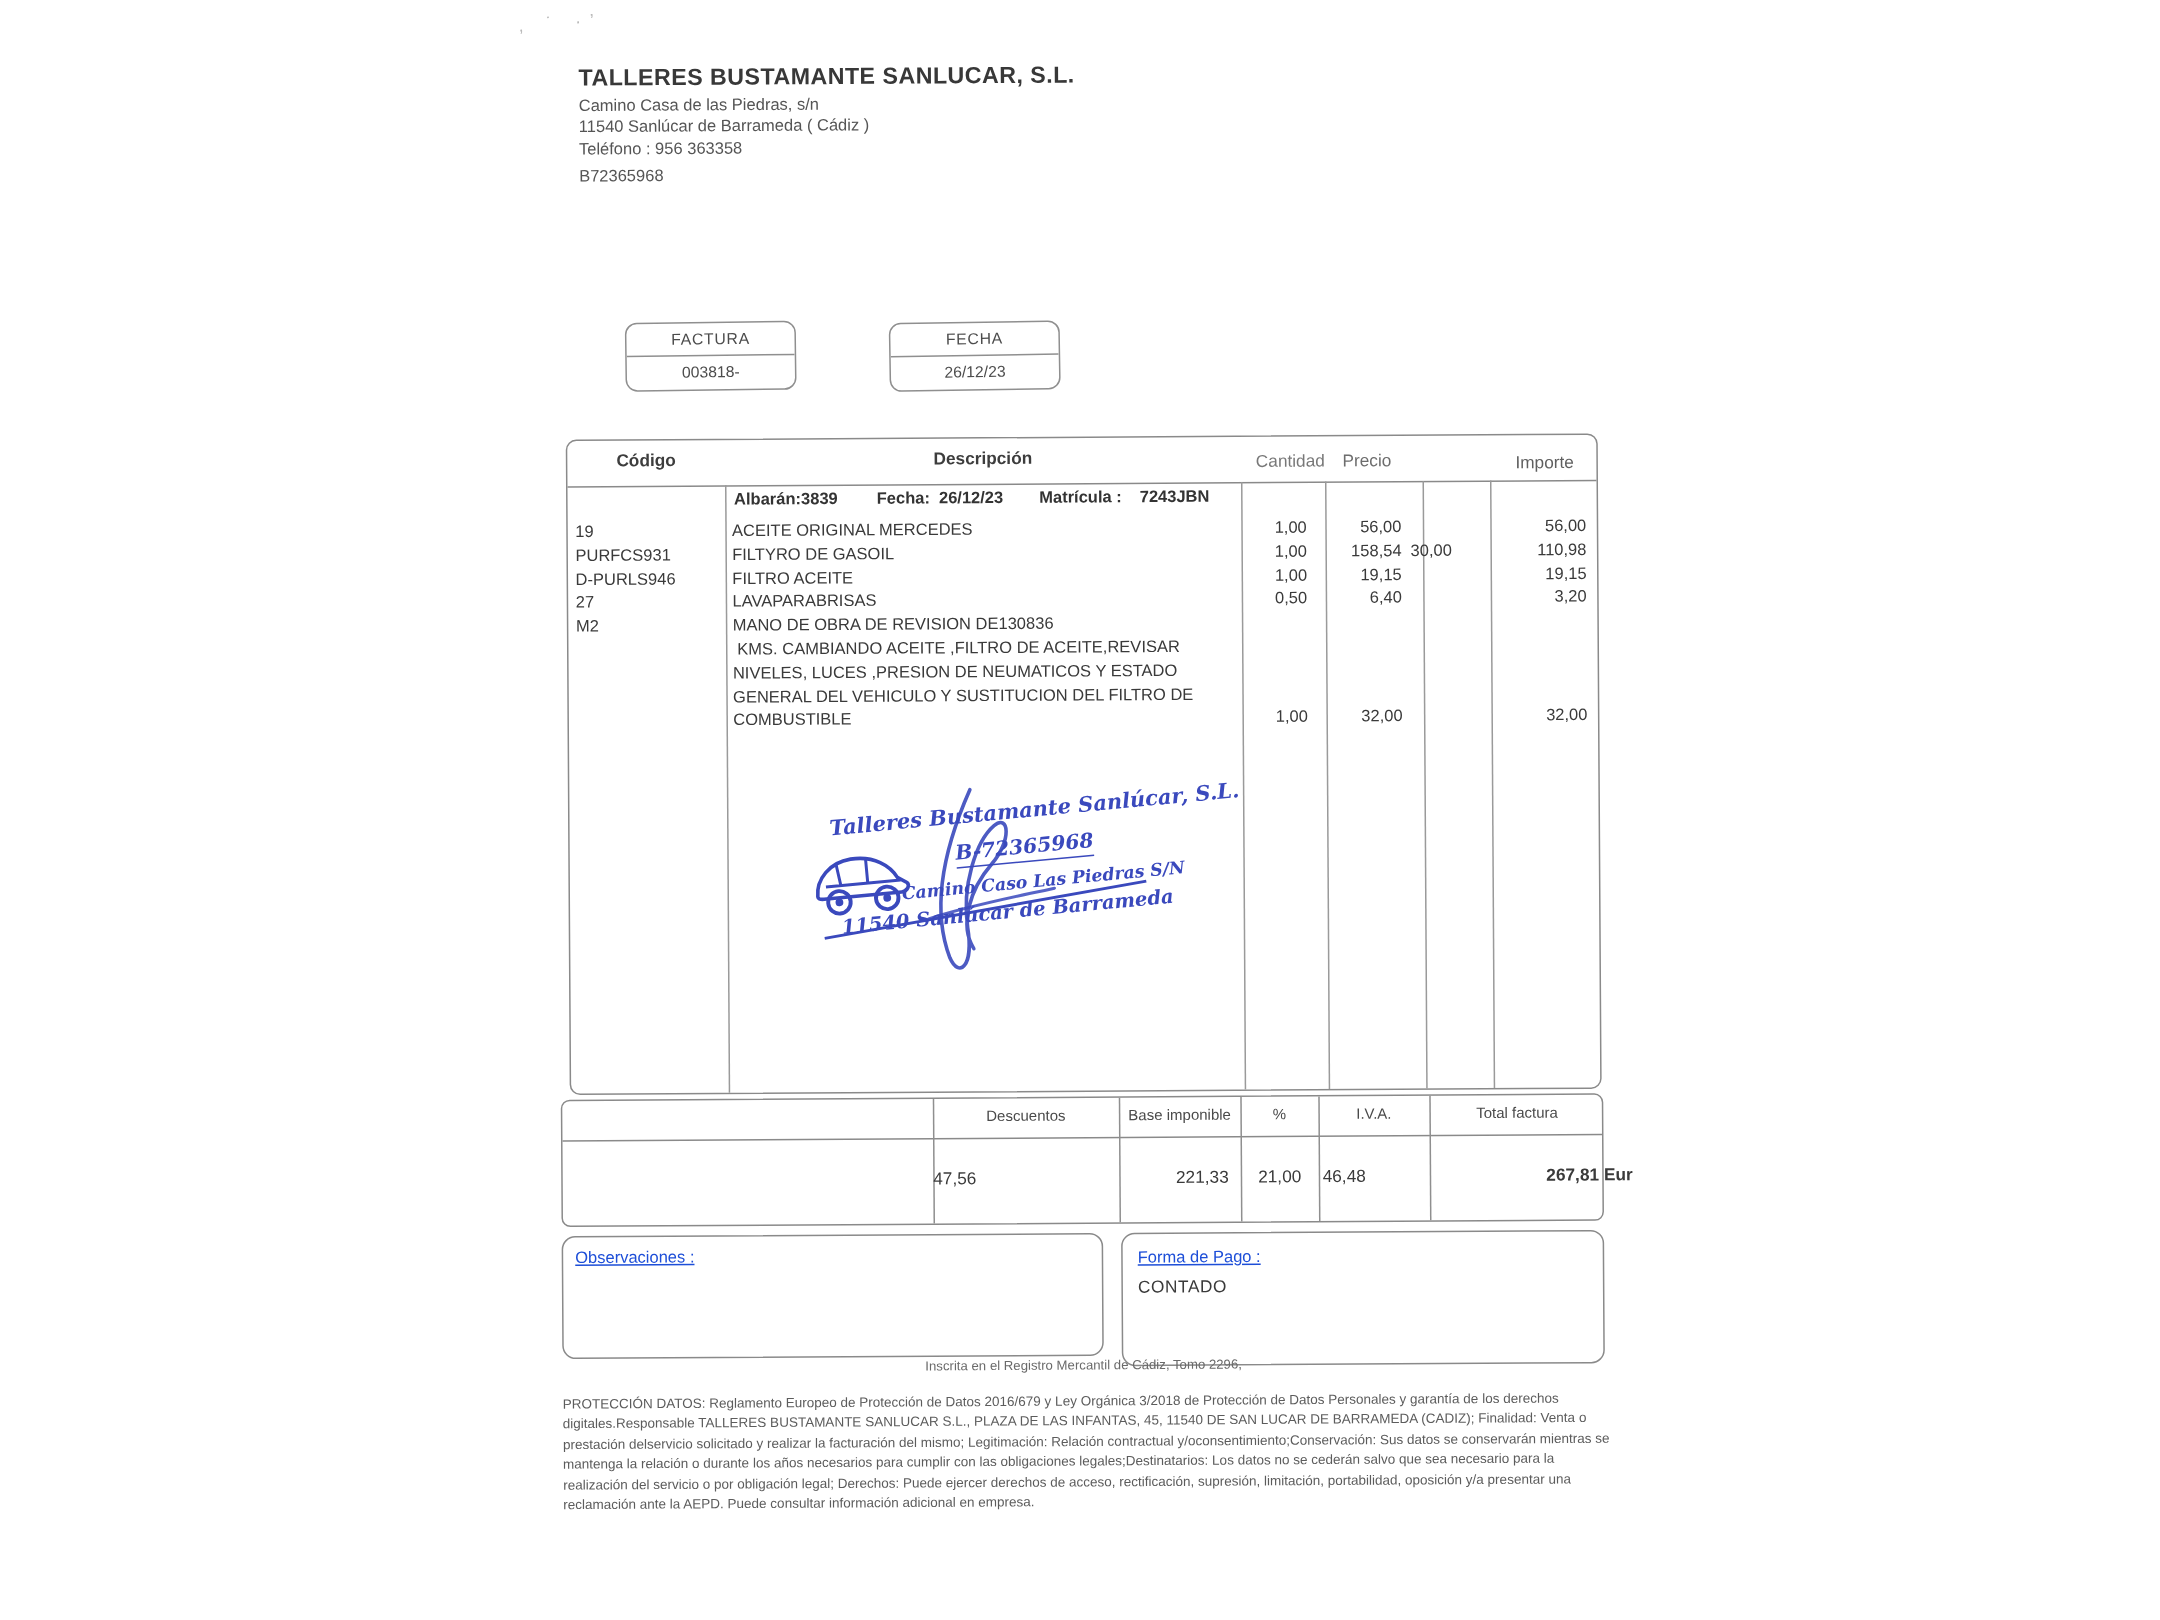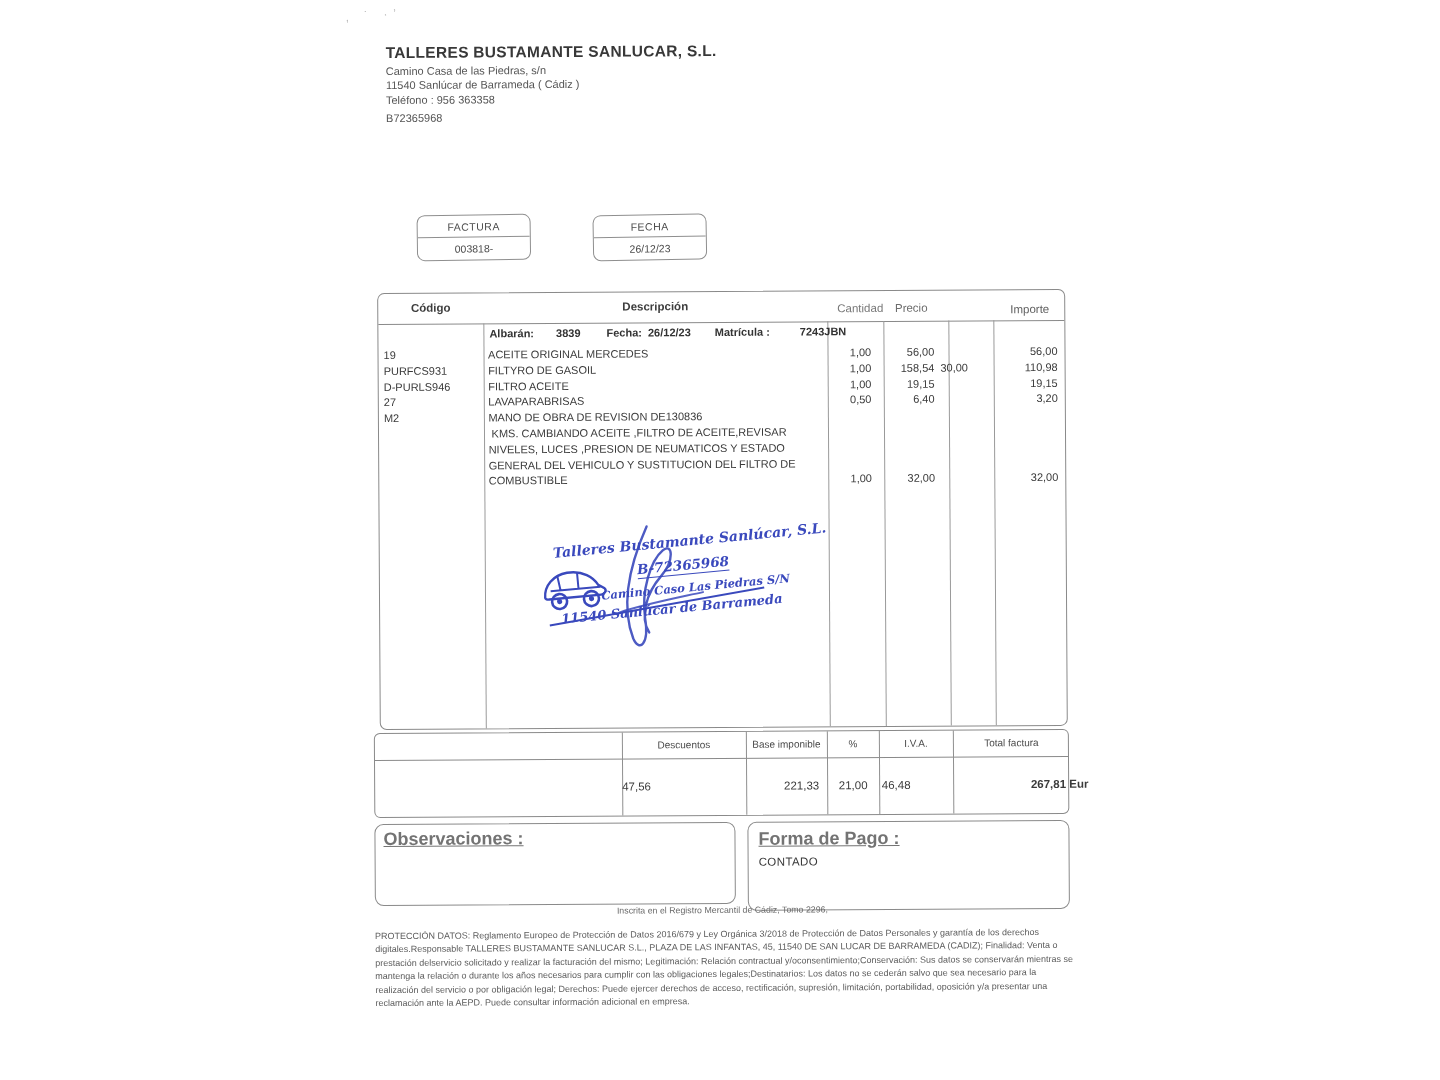--- a/index.html
+++ b/index.html
@@ -31,21 +31,21 @@
   .vl-1 { left:105px; } .vl-2 { left:449px; } .vl-3 { left:505px; } .vl-4 { left:570px; } .vl-5 { left:615px; }
   .items .h { position:absolute; font-size:11.5px; }
   .h-cod  { left:0;   width:105px; top:8px;  text-align:center; font-weight:bold; color:#3d3d3d; }
   .h-desc { left:105px; width:344px; top:8px; text-align:center; font-weight:bold; color:#3d3d3d; }
   .h-cant { left:449px; width:66px; top:11px; text-align:center; color:#787878; }
   .h-prec { left:505px; width:56px; top:11px; text-align:center; color:#6d6d6d; }
   .h-imp  { left:615px; width:73px; top:13px; text-align:center; color:#5f5f5f; }
 
   .albaran { position:absolute; left:111px; top:34px; width:335px; font-size:11px; font-weight:bold; color:#333; display:flex; }
   .albaran span { white-space:pre; }
-  .alb-num { margin-left:22px; } .alb-fec { margin-left:26px; } .alb-mat { margin-left:24px; } .alb-matv { margin-left:30px; }
+  .alb-num { } .alb-fec { margin-left:26px; } .alb-mat { margin-left:24px; } .alb-matv { margin-left:12px; }
 
   .rows { position:absolute; left:0; top:55px; width:688px; }
   .irow { display:flex; height:15.8px; font-size:11px; color:#3a3a3a; }
   .c-cod  { width:105px; padding-left:5px;  overflow:hidden; }
   .c-desc { width:344px; padding-left:6px;  white-space:pre; overflow:hidden; }
   .c-cant { width:56px; text-align:right; padding-right:5px; }
   .c-prec { width:65px; text-align:right; padding-right:6px; }
   .c-dto  { width:55px; text-align:left; padding-right:2px; }
   .c-imp  { width:73px; text-align:right; padding-right:9px; }
 
@@ -71,21 +71,21 @@
   .totals .tvv { position:absolute; top:48px; font-size:11.5px; color:#3a3a3a; }
   .v-desc { left:247px; width:124px; text-align:left; }
   .v-base { left:371px; width:73px; text-align:right;padding-left:16px; }
   .v-pct  { left:452px; width:52px; text-align:center; }
   .v-iva  { left:483px; width:76px; text-align:center; }
   .v-tot  { left:578px; width:117px; text-align:center; font-weight:bold; font-size:12px; color:#2e2e2e;margin-left:48px; }
 
   
   .obs { position:absolute; left:372px; top:822px; width:361px; height:82px; border:1.7px solid #8a8a8a; border-radius:9px; padding:4px 8px; }
   .fpago { position:absolute; left:745px; top:822px; width:322px; height:89px; border:1.7px solid #8a8a8a; border-radius:9px; padding:6px 10px; }
-  .box-lbl { font-size:18px; font-weight:bold; color:#737373; text-decoration:underline; }
+  .box-lbl { font-size:11px; font-weight:normal; color:#1d4ed8; text-decoration:underline; }
   .fpago .pay-val { margin-top:6px; font-size:11.5px; color:#3a3a3a; letter-spacing:.4px; }
 
   
   .registry { position:absolute; left:372px; top:905px; width:695px; text-align:center; font-size:8.8px; color:#6a6a6a; }
   .legal { position:absolute; left:372px; top:928px; width:700px; font-size:9px; color:#5c5c5c; line-height:13.4px; }
 </style>
 </head>
 <body>
 
 <div id="page">

